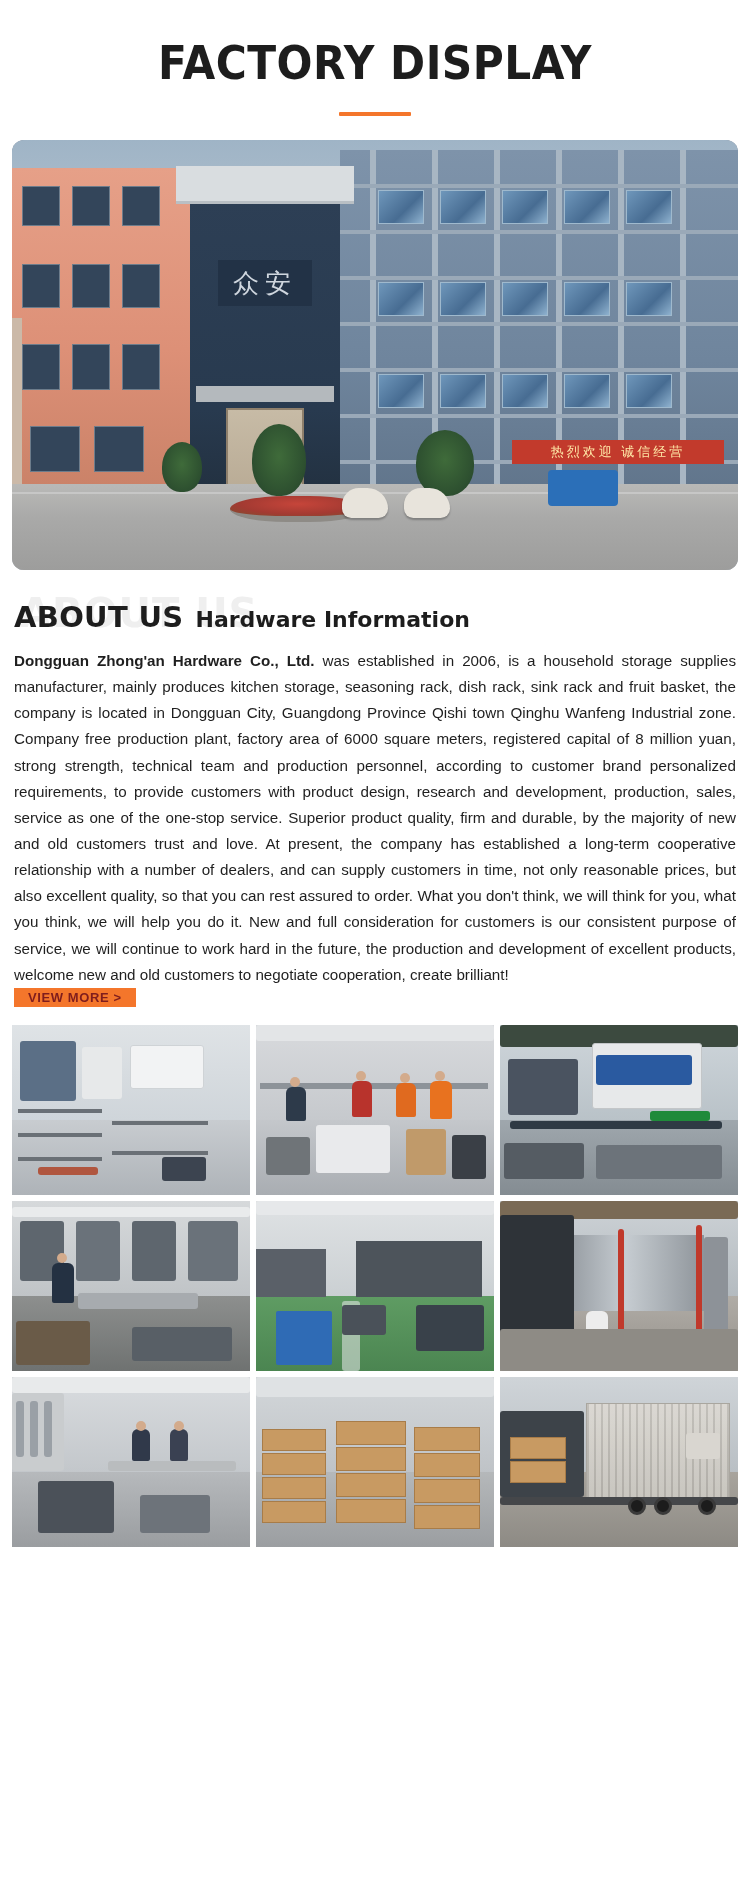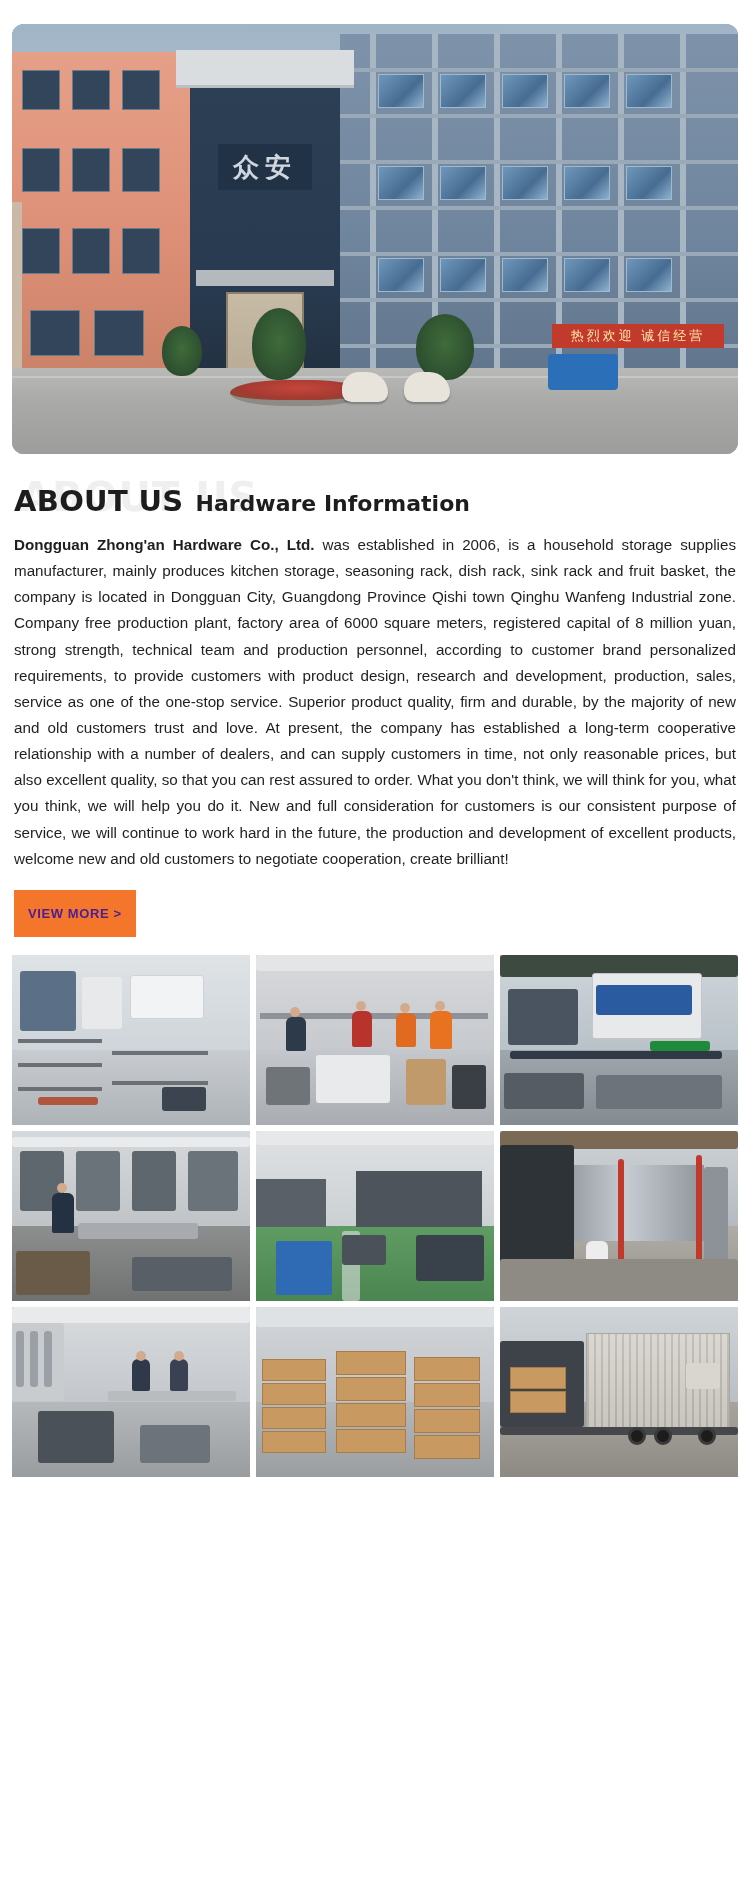--- a/index.html
+++ b/index.html
@@ -86,21 +86,20 @@
   }
   .b-center .sign {
     position:absolute; left:28px; top:60px; width:94px; height:46px;
     background:#223246;
     color:#cfd6de;
     font-size:26px;
     text-align:center;
     line-height:46px;
     letter-spacing:6px;
     font-family:"DejaVu Sans", sans-serif;
-    font-weight:bold;
   }
   .b-center .door {
     position:absolute; left:36px; bottom:0; width:78px; height:92px;
     background: linear-gradient(180deg,#c7bba6 0%, #b8aa94 100%);
     border:2px solid #8e7f6b;
   }
   .b-center .balcony {
     position:absolute; left:6px; top:186px; width:138px; height:16px;
     background:#b4b9bd;
   }
@@ -139,21 +138,21 @@
     background: radial-gradient(ellipse at 50% 45%, #3f6b3a 0%, #2e5130 65%, #24412a 100%);
     border-radius: 50% 50% 45% 45%;
   }
   .elephant {
     position:absolute; bottom:52px; width:46px; height:30px;
     background:#e8e4dc;
     border-radius: 18px 22px 10px 10px;
     box-shadow: 0 2px 2px rgba(0,0,0,0.25);
   }
   .banner-red {
-    position:absolute; right:14px; bottom:106px; width:172px; height:24px;
+    position:absolute; right:14px; bottom:106px; width:212px; height:24px;
     background:#c23a2c;
     color:#ffe9a8;
     font-size:13px;
     letter-spacing:3px;
     text-align:center;
     line-height:24px;
   }
   .truck {
     position:absolute; right:120px; bottom:64px; width:70px; height:36px;
     background:#2b6fb8;
@@ -206,27 +205,26 @@
     line-height: 1.72;
     color:#1f1f1f;
     text-align: justify;
     text-justify: inter-word;
   }
   .about-body b {
     font-weight: 700;
   }
   .view-more {
     display:inline-block;
-    margin-top: 18px;
     background:#f4762b;
-    color:#4c1d95;
+    color:#7f1d1d;
     font-size: 13px;
     font-weight:700;
     letter-spacing:0.6px;
-    padding: 16px 14px;
+    padding: 2px 14px;
     border: none;
     cursor: pointer;
     font-family:"Liberation Sans", sans-serif;
   }
 
   
   .grid {
     margin: 18px 12px 0 12px;
     display: grid;
     grid-template-columns: repeat(3, 1fr);
@@ -305,20 +303,24 @@
   .tyre {
     position:absolute; width:18px;height:18px;border-radius:50%;
     background:#1c1c1c; border:3px solid #3a3a3a;
   }
 </style>
 </head>
 <body>
 
 <div class="page">
 
+  <div class="header">
+    <h1>FACTORY DISPLAY</h1>
+    <div class="header-rule"></div>
+  </div>
 
   <div class="hero-wrap">
     <div class="hero">
       <div class="sky"></div>
 
       <div class="b-right">
         <div class="col" style="left:30px"></div>
         <div class="col" style="left:92px"></div>
         <div class="col" style="left:154px"></div>
         <div class="col" style="left:216px"></div>

